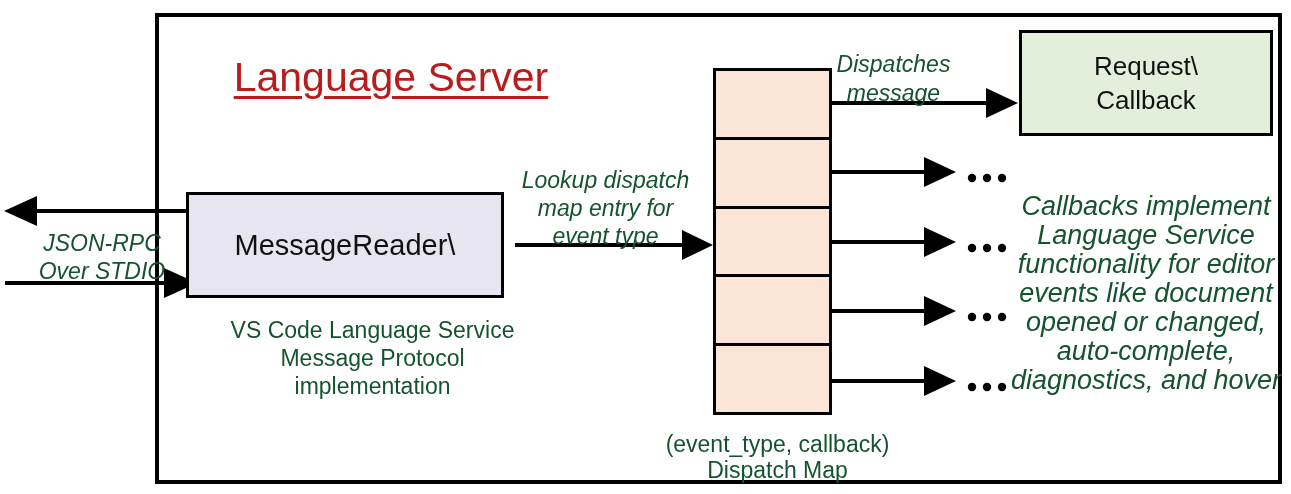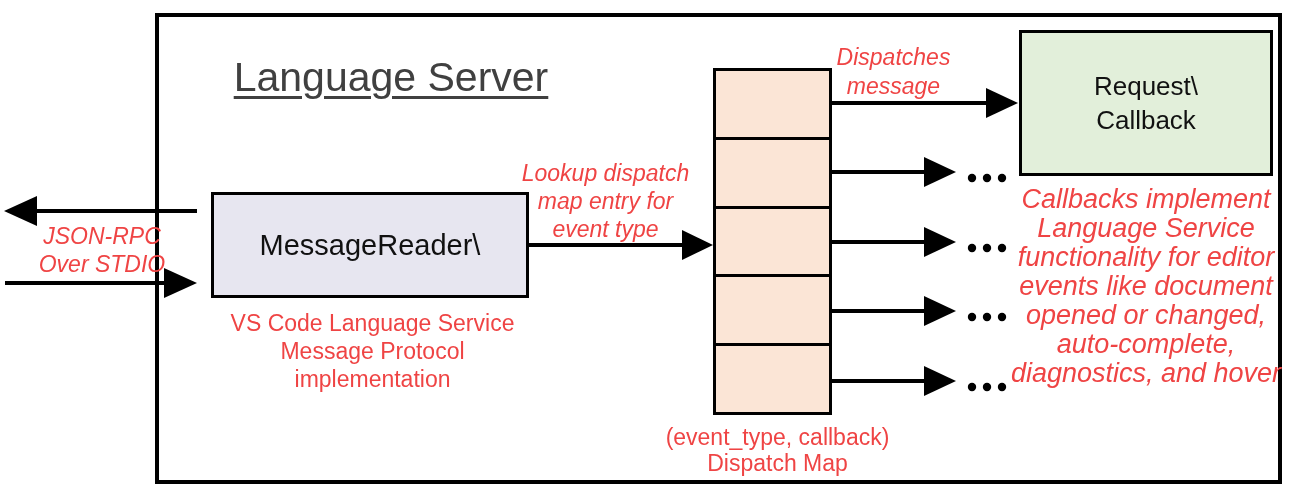--- a/index.html
+++ b/index.html
@@ -28,66 +28,67 @@
   .title {
     position: absolute;
     left: 196px; top: 53px;
     width: 390px;
     text-align: center;
     font-size: 41px;
     line-height: 48px;
     text-decoration: underline;
     text-decoration-thickness: 3px;
     text-underline-offset: 5px;
-    color: #404040;
+    color: #b91c1c;
   }
   svg.overlay {
     position: absolute;
     left: 0; top: 0;
     width: 1291px; height: 494px;
   }
   svg .shaft { stroke: var(--line); stroke-width: 4; }
   svg .head  { fill: var(--line); stroke: none; }
   svg .dot   { fill: var(--line); }
   .msg-box {
     position: absolute;
-    left: 211px; top: 192px;
+    left: 186px; top: 192px;
     width: 318px; height: 106px;
     background: var(--lavender);
     border: 3px solid var(--line);
     display: flex; flex-direction: column;
     align-items: center; justify-content: center;
     font-size: 29px; line-height: 38px;
     text-align: center;
   }
   .callback-box {
     position: absolute;
     left: 1019px; top: 30px;
-    width: 254px; height: 146px;
+    width: 254px; height: 106px;
     background: var(--green);
     border: 3px solid var(--line);
     display: flex; flex-direction: column;
     align-items: center; justify-content: center;
     font-size: 26px; line-height: 34px;
     text-align: center;
   }
   .dispatch-map {
     position: absolute;
     left: 713px; top: 68px;
     width: 119px; height: 347px;
     border: 3px solid var(--line);
     background: var(--peach);
     display: flex; flex-direction: column;
   }
   .dispatch-cell { flex: 1; border-bottom: 3px solid var(--line); }
   .dispatch-cell:last-child { border-bottom: none; }
   .caption, .note, .flabel {
     position: absolute;
     text-align: center;
-    color: #ef4444;
+    color: #14532d;
+    margin-top: 7px;
   }
   .msg-caption {
     left: 200px; top: 309px; width: 345px;
     font-size: 23px; line-height: 28px;
   }
   .io-label {
     left: 22px; top: 222px; width: 160px;
     font-size: 23px; line-height: 28px;
     font-style: italic;
   }

